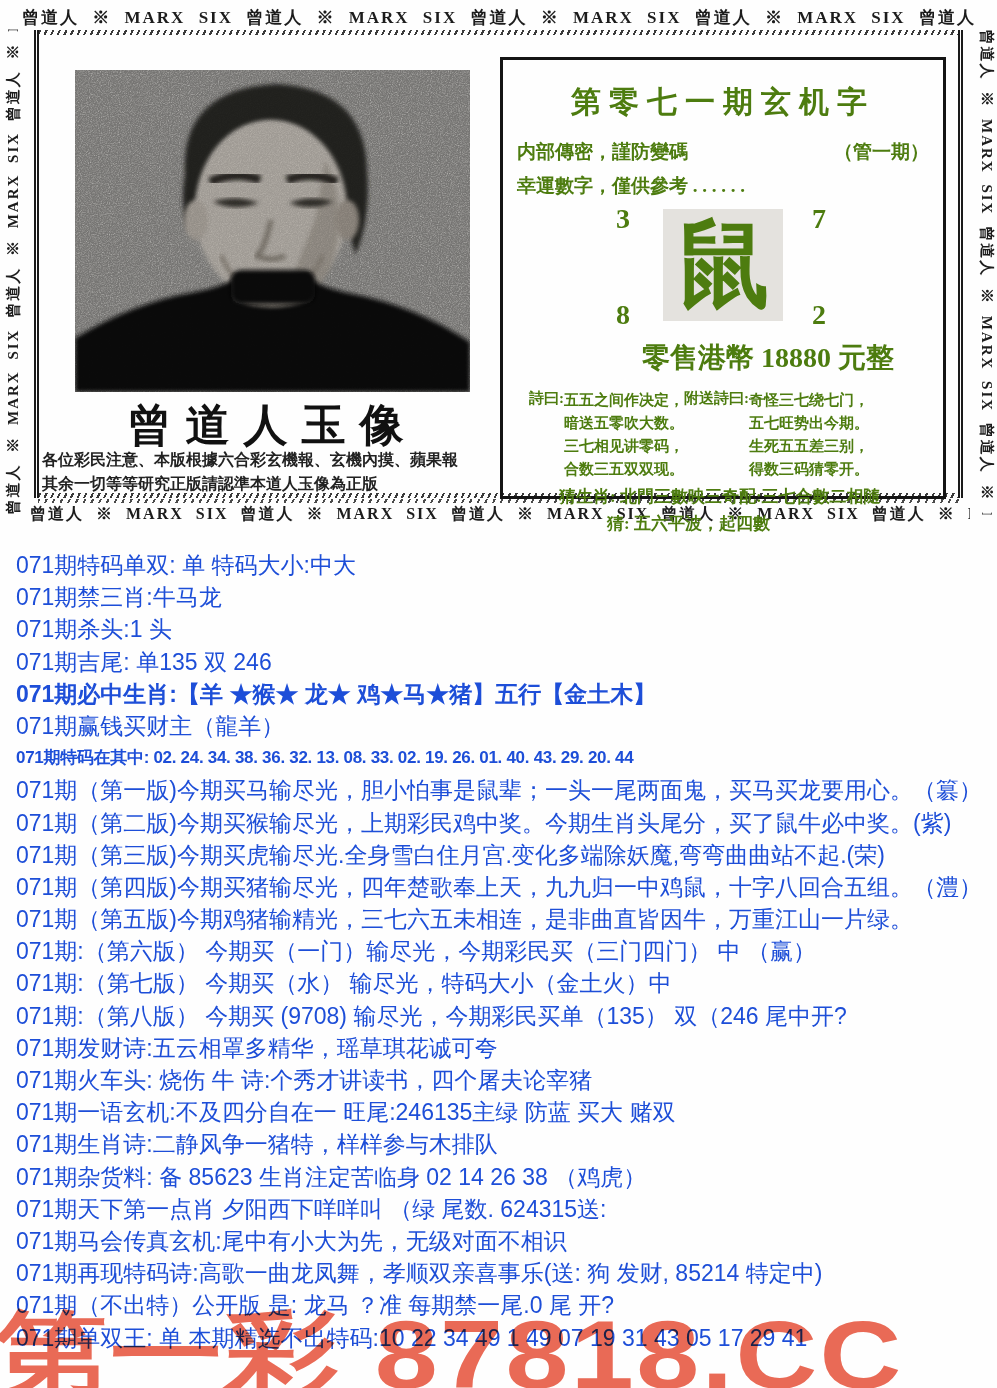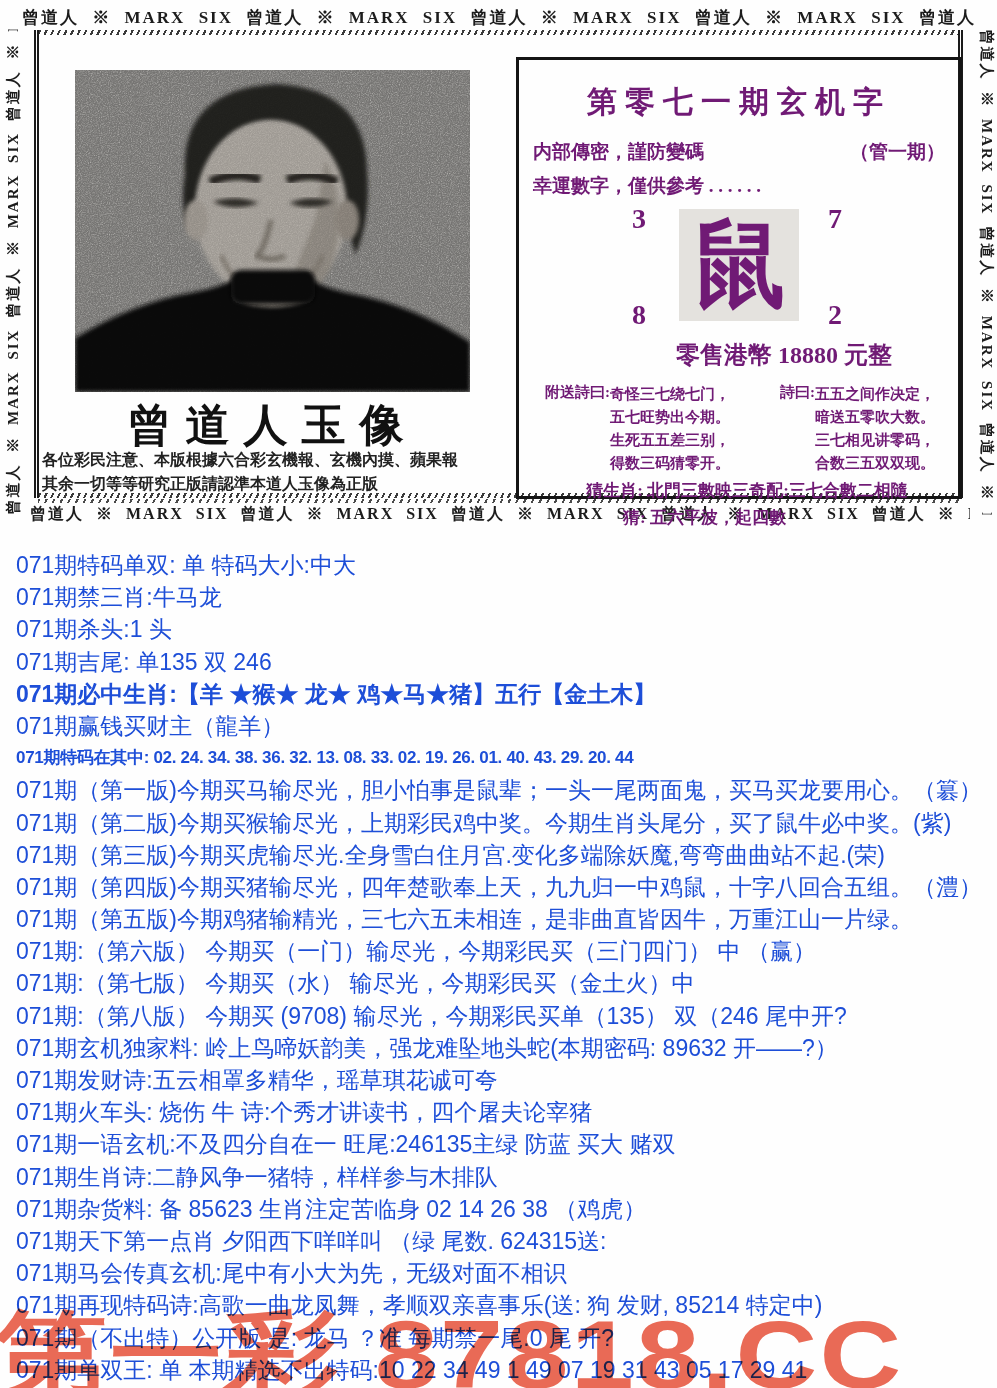--- a/index.html
+++ b/index.html
@@ -43,47 +43,47 @@
     position:absolute; left:70px; top:396px; width:405px;
     font-family:"Liberation Serif", serif; font-weight:bold;
     font-size:44px; letter-spacing:14px; text-align:center; color:#111;
   }
   .note { position:absolute; left:42px; width:460px;
     font-family:"Liberation Serif", serif; font-size:16px; font-weight:bold; color:#222; }
   .note.n1 { top:450px; }
   .note.n2 { top:474px; }
   
   .oracle {
-    position:absolute; left:516px; top:57px; width:446px; height:442px;
+    position:absolute; left:500px; top:57px; width:446px; height:442px;
     border:3px solid #141414; box-sizing:border-box;
-    font-family:"Liberation Serif", serif; color:#701a75;
+    font-family:"Liberation Serif", serif; color:#4d7c0f;
   }
   .o-title { margin-top:22px; text-align:center; font-size:30px; font-weight:bold; letter-spacing:8px; }
   .o-row { display:flex; justify-content:space-between; margin:16px 14px 0 14px; font-size:19px; font-weight:bold; }
   .o-lucky { margin:8px 14px 0 14px; font-size:19px; font-weight:bold; }
   .o-nums { margin-top:6px; text-align:center; font-size:21px; letter-spacing:1px; }
   .zodiac-wrap { position:relative; width:250px; height:118px; margin:10px auto 0 auto; }
   .zodiac-char {
     position:absolute; left:65px; top:0; width:120px; height:112px;
     background:#e4e2de; font-size:95px; line-height:112px; text-align:center;
     font-weight:bold;
   }
   .corner { position:absolute; font-size:28px; font-weight:bold; }
   .corner.tl { left:18px; top:-6px; }
   .corner.tr { right:22px; top:-6px; }
   .corner.bl { left:18px; bottom:-4px; }
   .corner.br { right:22px; bottom:-4px; }
-  .o-price { margin-top:12px; text-align:center; padding-left:90px; font-size:24px; font-weight:bold; }
+  .o-price { margin-top:12px; text-align:center; padding-left:90px; font-size:28px; font-weight:bold; }
   .poems { display:flex; margin:12px 8px 0 26px; font-size:15px; font-weight:bold; }
   .poem { display:flex; }
   .poem .p-label { white-space:nowrap; }
   .poem .p-lines div { line-height:23px; }
   .poem.left { width:235px; }
   .poem.right .p-lines div { line-height:23px; }
-  .o-guess-row { display:flex; justify-content:center; margin:4px 40px 0 56px; font-size:17px; font-weight:bold; }
+  .o-guess-row { display:flex; justify-content:flex-start; margin:4px 40px 0 56px; font-size:17px; font-weight:bold; }
   .o-guess2 { margin:4px 0 0 104px; font-size:17px; font-weight:bold; }
   
   .body-lines { position:absolute; left:16px; top:549px; width:975px; }
   .body-lines > div {
     height:32.2px; line-height:32.2px; font-size:23px; white-space:nowrap;
     color:#1d4ed8;
   }
   .body-lines > div:nth-child(5) { font-weight:bold; }
   .body-lines > div:nth-child(7) { font-weight:bold; font-size:17px; letter-spacing:-0.3px; }
   
@@ -167,36 +167,36 @@
     <div class="o-lucky">幸運數字，僅供參考 .  .  .  .  .  .</div>
     <div class="zodiac-wrap">
       <span class="corner tl">3</span>
       <span class="corner tr">7</span>
       <span class="corner bl">8</span>
       <span class="corner br">2</span>
       <div class="zodiac-char">鼠</div>
     </div>
     <div class="o-price">零售港幣 18880 元整</div>
     <div class="poems">
+      <div class="poem right">
+        <span class="p-label">詩曰:</span>
+        <div class="p-lines">
+            <div>五五之间作决定，</div>
+            <div>暗送五零吹大数。</div>
+            <div>三七相见讲零码，</div>
+            <div>合数三五双双现。</div>
+          </div>
+      </div>
       <div class="poem left">
         <span class="p-label">附送詩曰:</span>
         <div class="p-lines">
             <div>奇怪三七绕七门，</div>
             <div>五七旺势出今期。</div>
             <div>生死五五差三别，</div>
             <div>得数三码猜零开。</div>
-          </div>
-      </div>
-      <div class="poem right">
-        <span class="p-label">詩曰:</span>
-        <div class="p-lines">
-            <div>五五之间作决定，</div>
-            <div>暗送五零吹大数。</div>
-            <div>三七相见讲零码，</div>
-            <div>合数三五双双现。</div>
           </div>
       </div>
     </div>
     <div class="o-guess-row">
       <span>猜生肖: 北門三數映三奇</span>
       <span>配:三七合數二相隨</span>
     </div>
     <div class="o-guess2">猜: 五六平波，起四數</div>
   </div>
 
@@ -207,23 +207,22 @@
       <div>071期吉尾: 单135 双 246</div>
       <div>071期必中生肖:【羊 ★猴★ 龙★ 鸡★马★猪】五行【金土木】</div>
       <div>071期赢钱买财主（龍羊）</div>
       <div>071期特码在其中: 02. 24. 34. 38. 36. 32. 13. 08. 33. 02. 19. 26. 01. 40. 43. 29. 20. 44</div>
       <div>071期（第一版)今期买马输尽光，胆小怕事是鼠辈；一头一尾两面鬼，买马买龙要用心。（簒）</div>
       <div>071期（第二版)今期买猴输尽光，上期彩民鸡中奖。今期生肖头尾分，买了鼠牛必中奖。(紫)</div>
       <div>071期（第三版)今期买虎输尽光.全身雪白住月宫.变化多端除妖魔,弯弯曲曲站不起.(荣)</div>
       <div>071期（第四版)今期买猪输尽光，四年楚歌奉上天，九九归一中鸡鼠，十字八回合五组。（澧）</div>
       <div>071期（第五版)今期鸡猪输精光，三七六五未相连，是非曲直皆因牛，万重江山一片绿。</div>
       <div>071期:（第六版） 今期买（一门）输尽光，今期彩民买（三门四门） 中 （赢）</div>
-      <div>071期:（第七版） 今期买（水） 输尽光，今期彩民买（金土火）中</div>
+      <div>071期:（第七版） 今期买（水） 输尽光，特码大小（金土火）中</div>
       <div>071期:（第八版） 今期买 (9708) 输尽光，今期彩民买单（135） 双（246 尾中开?</div>
-      <div>071期玄机独家料: 岭上鸟啼妖韵美，强龙难坠地头蛇(本期密码: 89632    开——?）</div>
       <div>071期发财诗:五云相罩多精华，瑶草琪花诚可夸</div>
       <div>071期火车头: 烧伤 牛 诗:个秀才讲读书，四个屠夫论宰猪</div>
       <div>071期一语玄机:不及四分自在一  旺尾:246135主绿  防蓝 买大 赌双</div>
       <div>071期生肖诗:二静风争一猪特，样样参与木排队</div>
       <div>071期杂货料: 备  85623  生肖注定苦临身  02 14 26 38 （鸡虎）</div>
       <div>071期天下第一点肖  夕阳西下咩咩叫 （绿  尾数. 624315送:</div>
       <div>071期马会传真玄机:尾中有小大为先，无级对面不相识</div>
       <div>071期再现特码诗:高歌一曲龙凤舞，孝顺双亲喜事乐(送: 狗 发财, 85214  特定中)</div>
       <div>071期（不出特）公开版 是: 龙马 ？准 每期禁一尾.0 尾 开?</div>
       <div>071期单双王: 单  本期精选不出特码:10 22 34 49 1 49 07 19 31 43 05 17 29 41</div>

